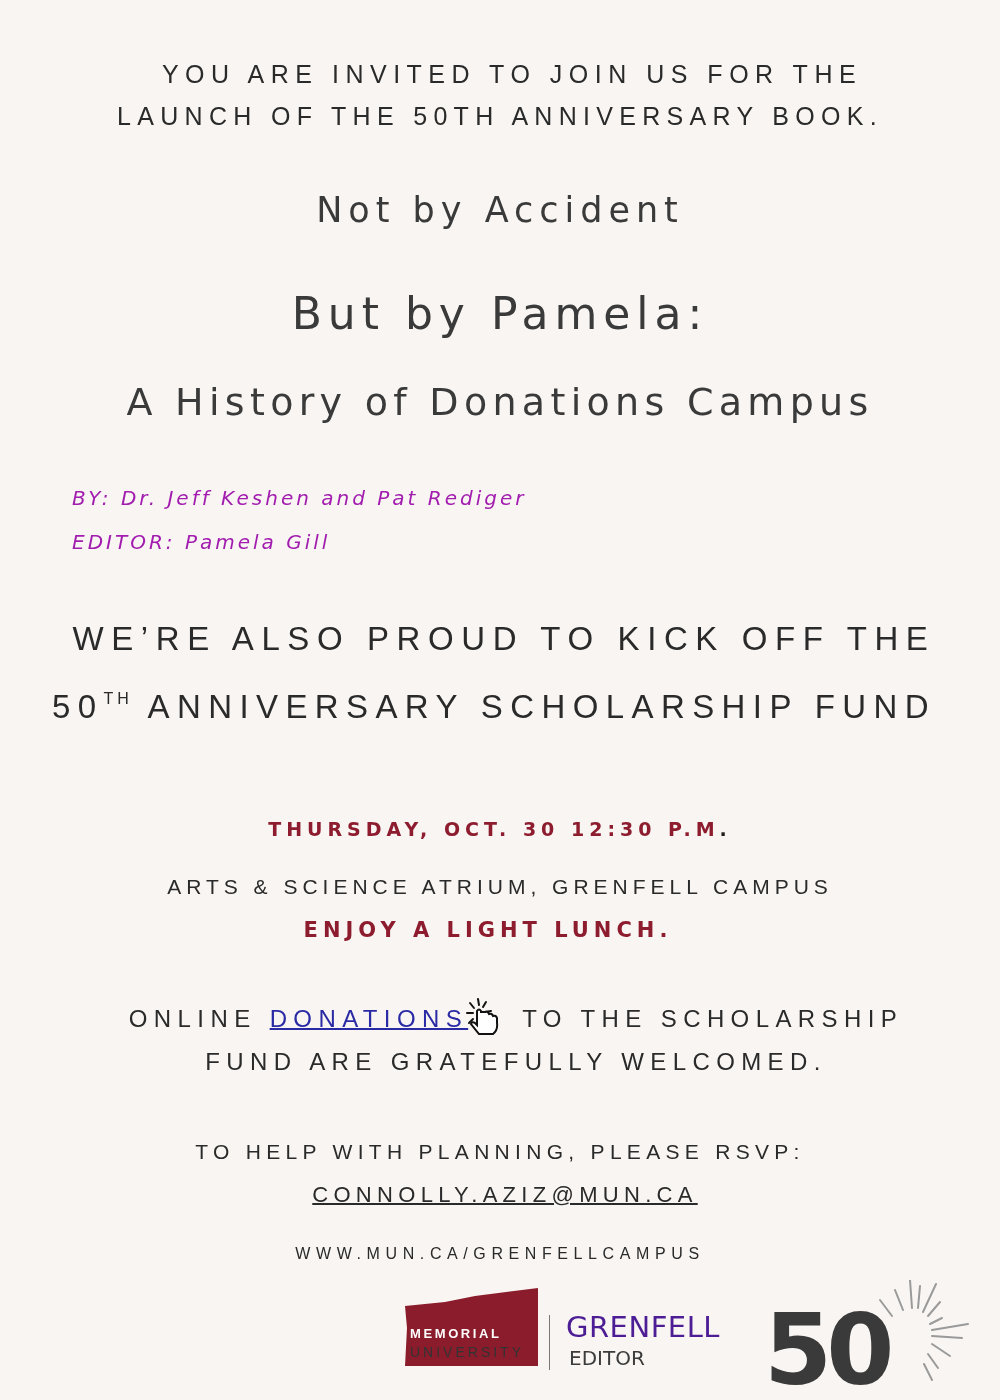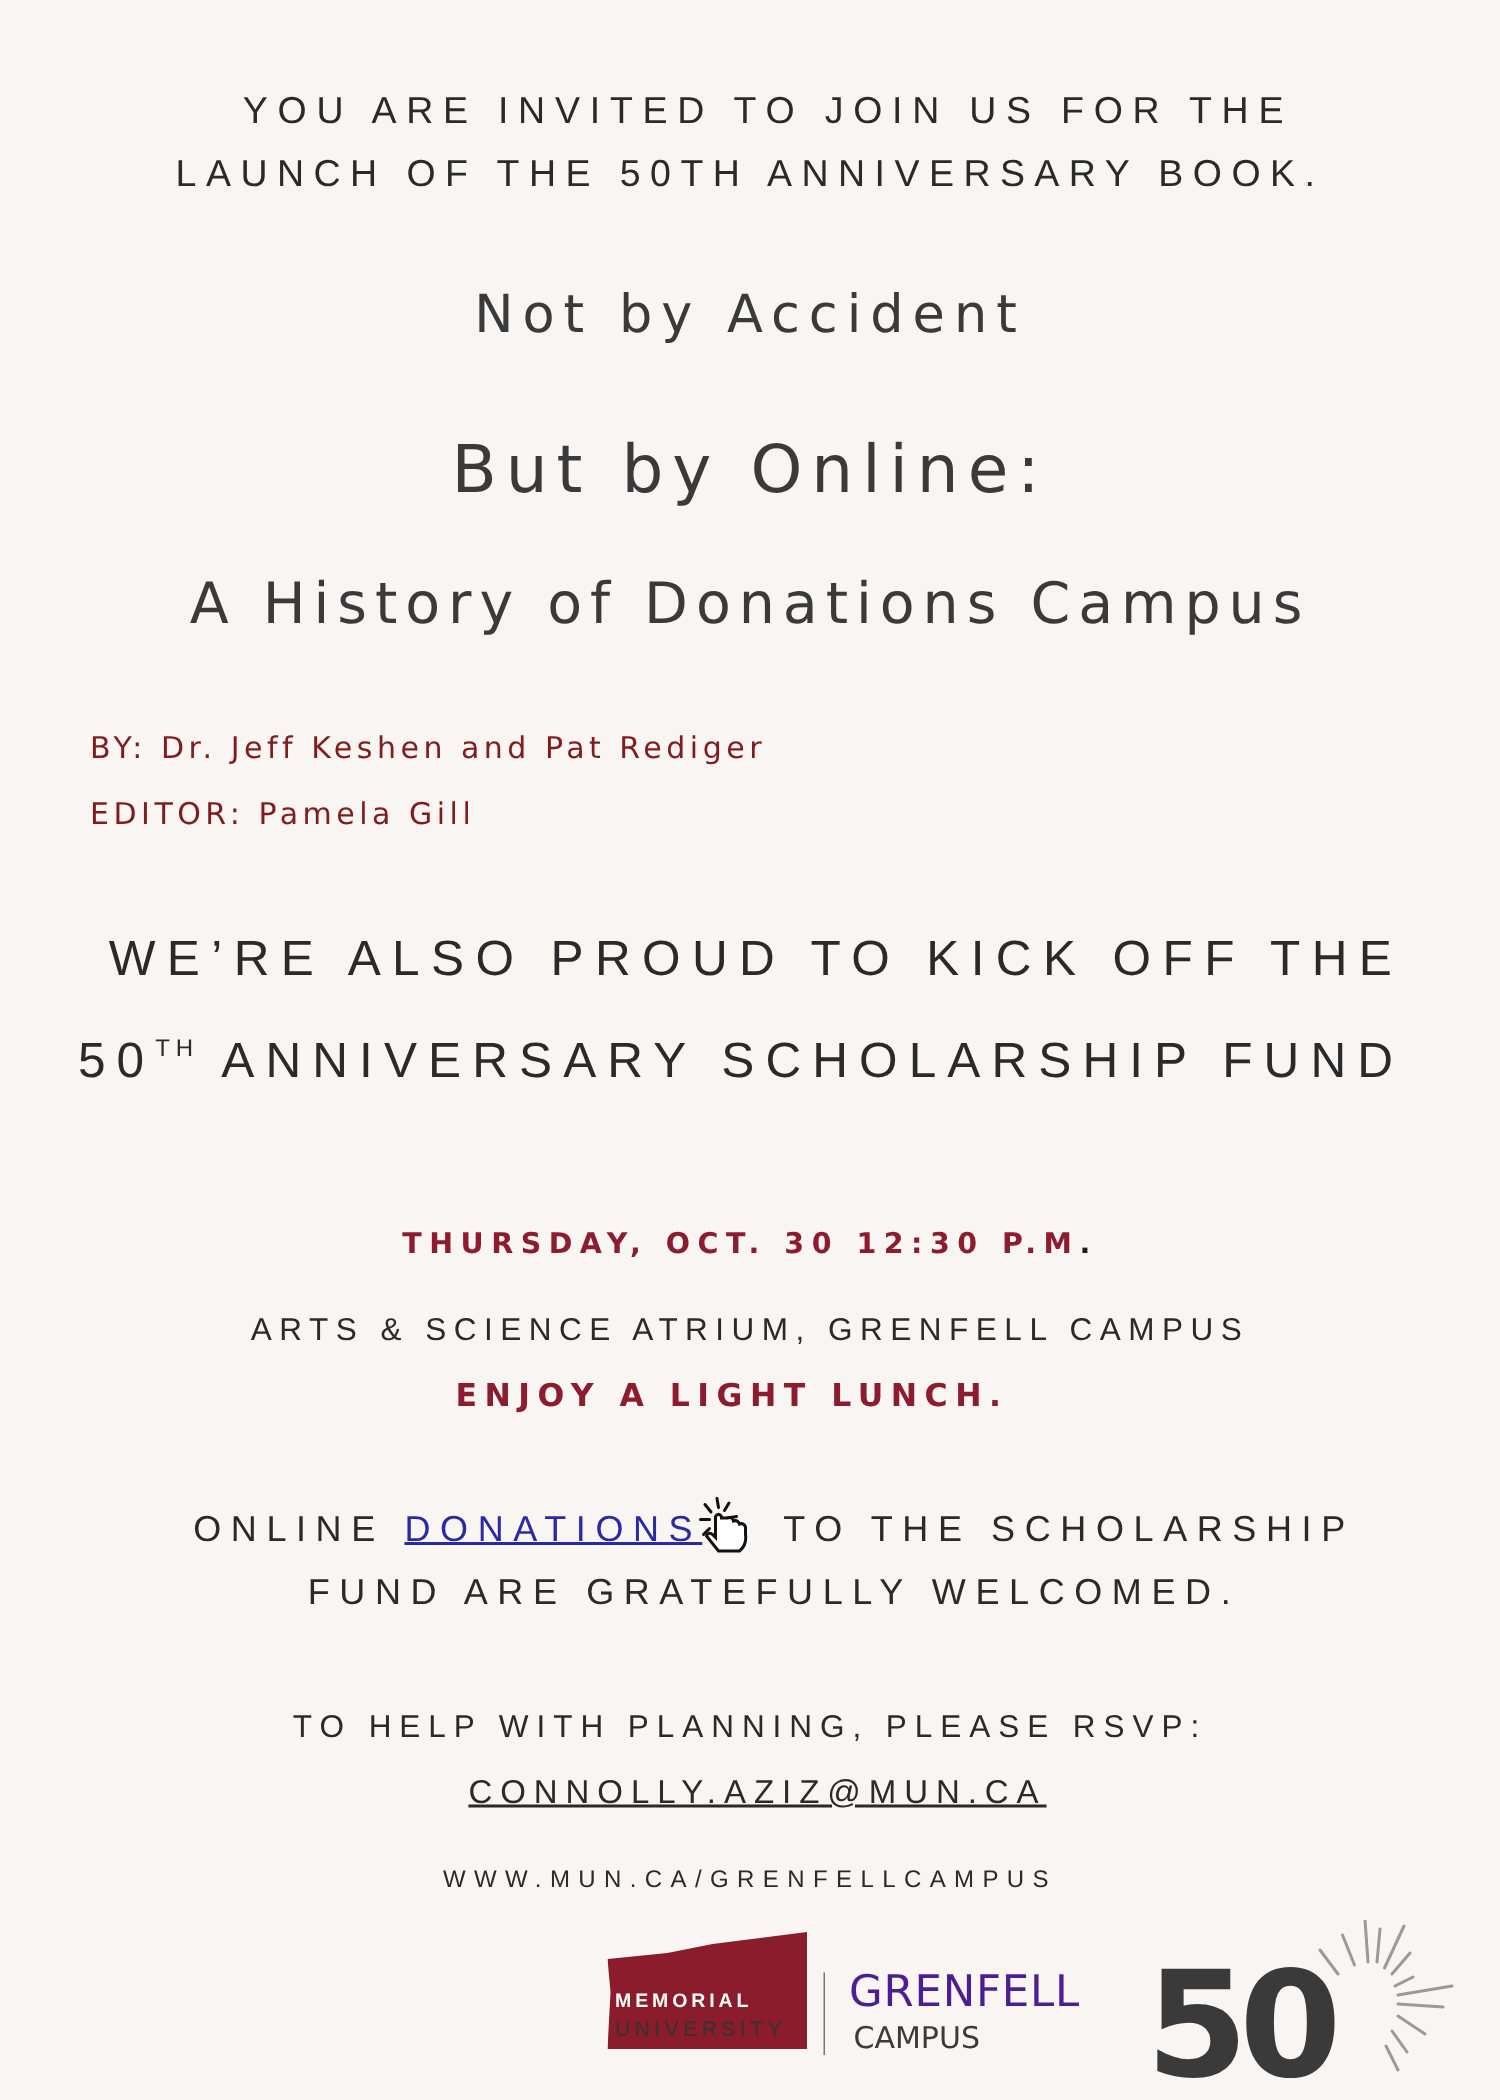--- a/index.html
+++ b/index.html
@@ -12,22 +12,22 @@
     font-family:"Liberation Sans", sans-serif; font-weight:normal; text-transform:uppercase;
     color:#2a2a2a;
   }
   #intro1 { top:60px; font-size:25px; letter-spacing:6.5px; left:12px; }
   #intro2 { top:102px; font-size:25px; letter-spacing:6.3px; left:0; }
   .title { font-family:"DejaVu Sans", sans-serif; color:#3a3a3a; font-weight:normal; }
   #t1 { top:190px; font-size:35px; letter-spacing:6px; }
   #t2 { top:288px; font-size:44px; letter-spacing:6px; }
   #t3 { top:380px; font-size:38px; letter-spacing:5.3px; }
   .credit {
-    position:absolute; left:60px; font-family:"DejaVu Sans", sans-serif; 
-    font-size:20px; letter-spacing:3px; color:#7f1d1d; white-space:nowrap;
+    position:absolute; left:72px; font-family:"DejaVu Sans", sans-serif; font-style:italic;
+    font-size:20px; letter-spacing:3px; color:#a21caf; white-space:nowrap;
   }
   #by { top:486px; }
   #editor { top:530px; }
   #s1 { top:620px; font-size:33px; letter-spacing:7.6px; left:4px; }
   #s2 { top:688px; font-size:33px; letter-spacing:7.4px; left:-6px; }
   sup.th { font-size:16px; letter-spacing:4px; vertical-align:14px; }
   .maroon { color:#8c1c2e; font-weight:bold; }
   #date { top:818px; font-size:19px; letter-spacing:5px; font-family:"DejaVu Sans", sans-serif; }
   #date .blk { color:#1e1e1e; }
   #loc { top:875px; font-size:21px; letter-spacing:5px; }
@@ -49,21 +49,21 @@
   .gren2 { position:absolute; left:169px; top:106px; font-family:"DejaVu Sans",sans-serif; font-size:20px; color:#3b3b3b; }
   .fifty { position:absolute; left:360px; top:40px; }
 </style>
 </head>
 <body>
 
 <div class="abs caps-thin" id="intro1">You are invited to join us for the</div>
 <div class="abs caps-thin" id="intro2">launch of the 50th anniversary book.</div>
 
 <div class="abs title" id="t1">Not by Accident</div>
-<div class="abs title" id="t2">But by Online:</div>
+<div class="abs title" id="t2">But by Pamela:</div>
 <div class="abs title" id="t3">A History of Donations Campus</div>
 
 <div class="credit" id="by">BY: Dr. Jeff Keshen and Pat Rediger</div>
 <div class="credit" id="editor">EDITOR: Pamela Gill</div>
 
 <div class="abs caps-thin" id="s1">We’re also proud to kick off the</div>
 <div class="abs caps-thin" id="s2"><span>50</span><sup class="th">th</sup> <span>anniversary scholarship fund</span></div>
 
 <div class="abs caps-thin maroon" id="date"><span>Thursday, Oct. 30 12:30 p.m</span><span class="blk">.</span></div>
 <div class="abs caps-thin" id="loc">Arts &amp; Science Atrium, Grenfell Campus</div>
@@ -87,21 +87,21 @@
 <div class="abs caps-thin" id="web">www.mun.ca/grenfellcampus</div>
 
 <div id="logos">
   <svg class="mun-flag" width="135" height="80" viewBox="0 0 135 80">
       <path d="M0 18 L40 14 L70 8 L133 0 L133 78 L0 78 L2 40 Z" fill="#8a1c2c"></path>
     </svg>
   <div class="mun-text1">MEMORIAL</div>
   <div class="mun-text2">UNIVERSITY</div>
   <div class="divider"></div>
   <div class="gren1">GRENFELL</div>
-  <div class="gren2">CAMPUS</div>
+  <div class="gren2">EDITOR</div>
   <svg class="fifty" width="220" height="110" viewBox="0 0 220 110">
     <g stroke="#9a9a9a" stroke-width="2" stroke-linecap="round">
       <line x1="120" y1="20" x2="132" y2="36"></line>
         <line x1="135" y1="10" x2="143" y2="30"></line>
         <line x1="150" y1="0" x2="152" y2="28"></line>
       <line x1="160" y1="6" x2="158" y2="28"></line>
         <line x1="176" y1="4" x2="163" y2="32"></line>
         <line x1="180" y1="22" x2="168" y2="36"></line>
       <line x1="182" y1="38" x2="170" y2="44"></line>
         <line x1="208" y1="44" x2="172" y2="50"></line>

